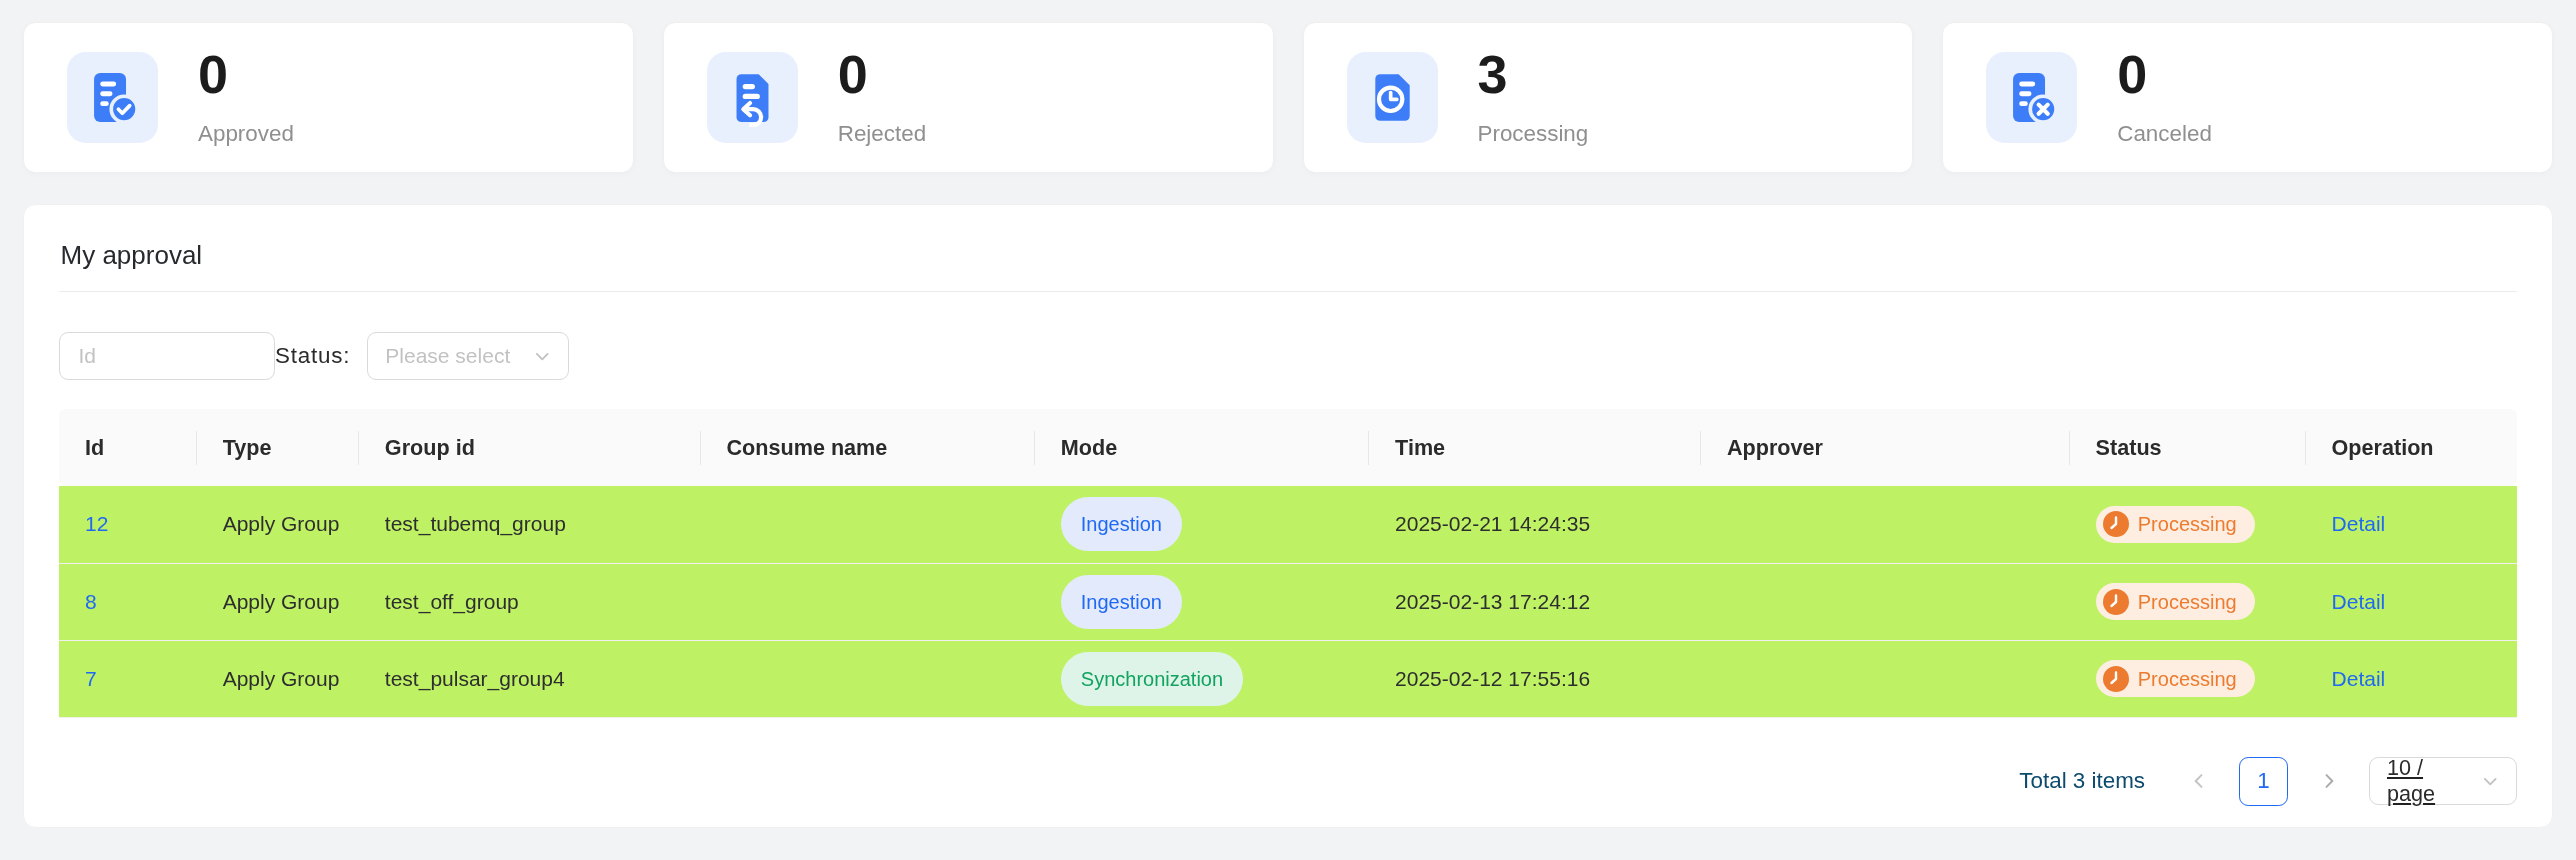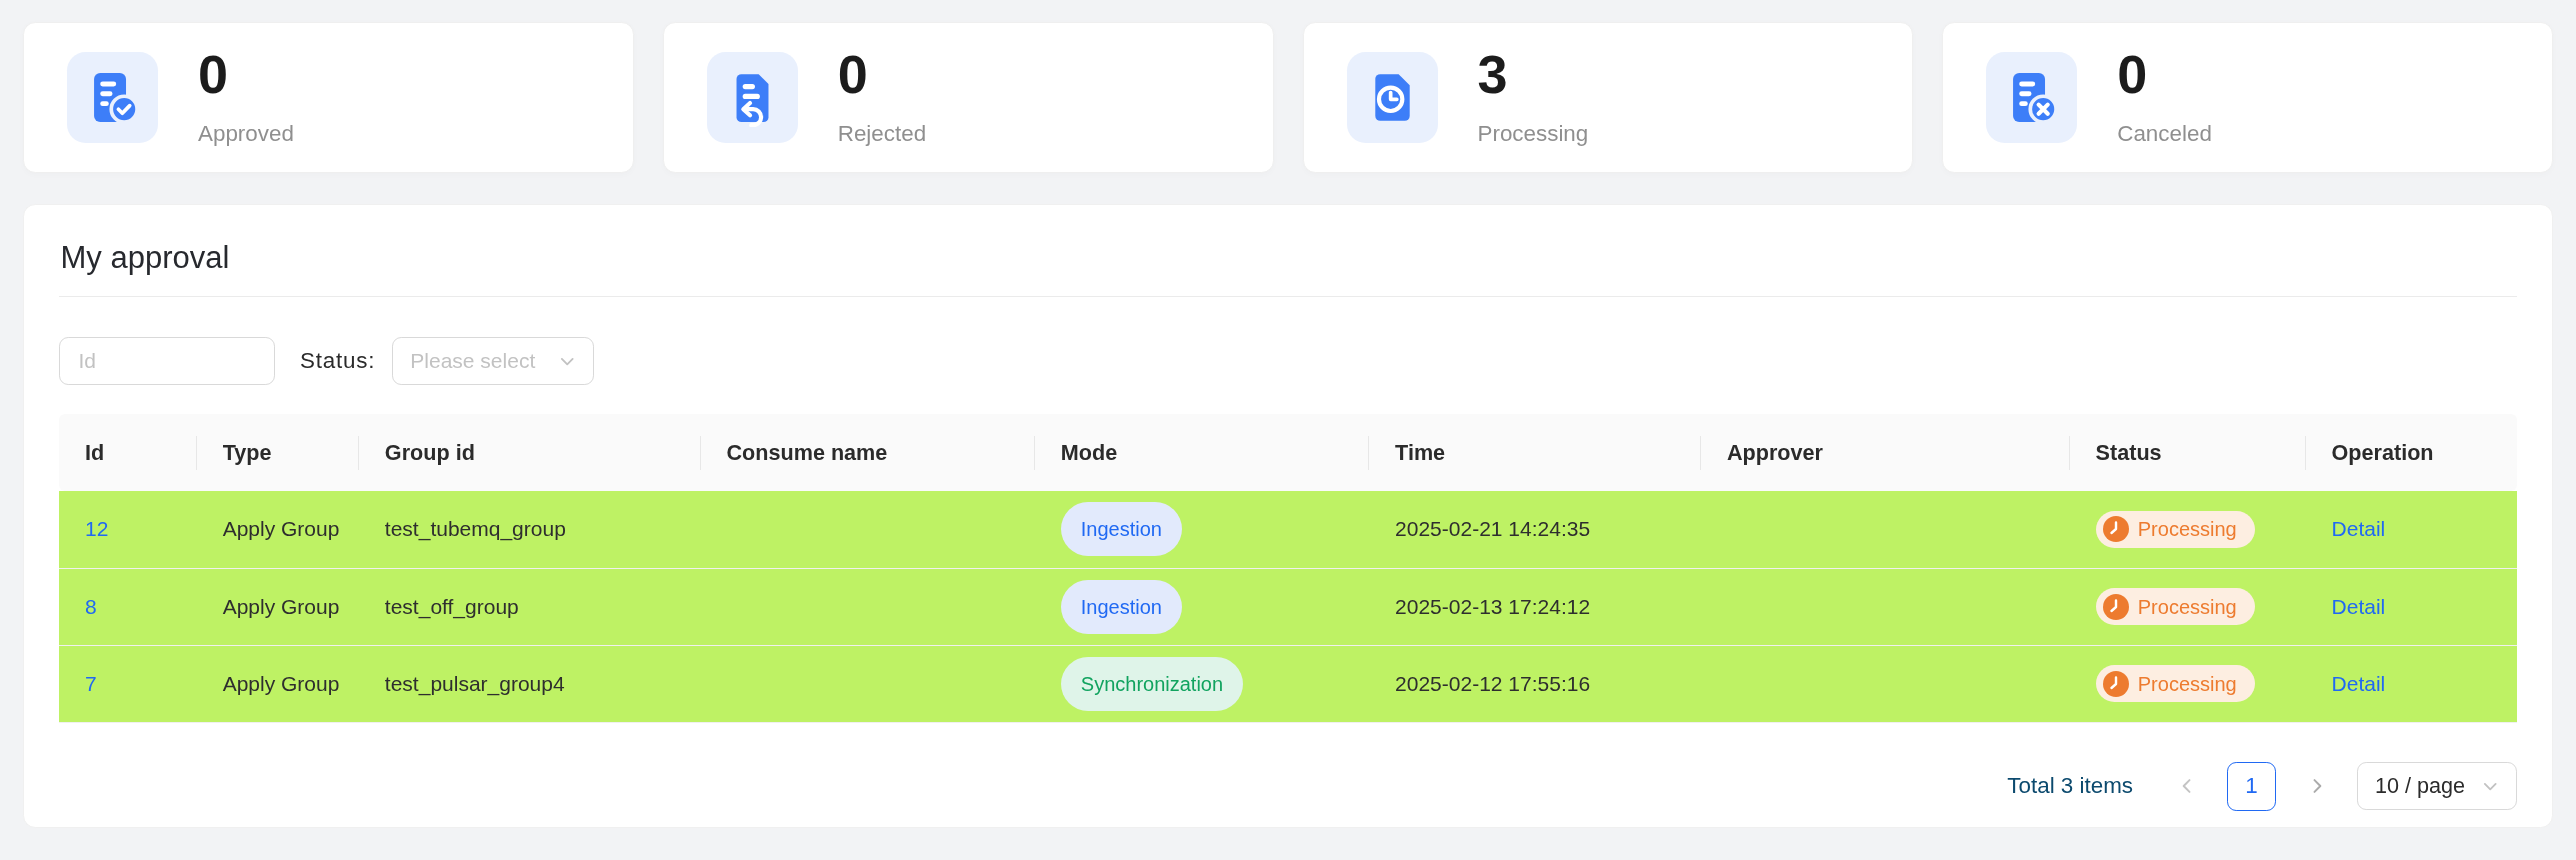--- a/index.html
+++ b/index.html
@@ -30,38 +30,38 @@
 
   
   .panel {
     margin-top: 31px; background: #ffffff; border-radius: 12.3px;
     border: 0.8px solid #f0f0f0; height: 624px; padding: 21.6px 35px 0 35px;
   }
 
   
   .tabs { display: flex; gap: 48px; border-bottom: 0.8px solid #ebebeb; }
   .tab {
-    font-size: 31px; color: #27292e; padding: 14px 1.5px 20px 1.5px;
+    font-size: 26px; color: #27292e; padding: 14px 1.5px 20px 1.5px;
     cursor: pointer; position: relative;
   }
   .tab.active { color: var(--primary, #2069f3); }
   .tab.active::after {
     content: ""; position: absolute; left: 0; right: 0; bottom: -0.8px;
     height: 3.9px; background: var(--primary, #2069f3); border-radius: 2.3px;
   }
 
   
   .filters { display: flex; align-items: center; margin-top: 40px; }
   .id-input {
     width: 216px; height: 48px; border: 0.8px solid #d9d9d9; border-radius: 9.2px;
     font-size: 21px; padding: 0 18.5px; outline: none; color: #333;
     font-family: inherit; background: #fff;
   }
   .id-input::placeholder { color: #c2c2c2; }
-  .status-label { font-size: 22.4px; color: #2b2b2b; margin-left: 25px; letter-spacing: 0.8px; }
+  .status-label { font-size: 22.4px; color: #2b2b2b; letter-spacing: 0.8px; }
   .select {
     height: 48px; border: 0.8px solid #d9d9d9; border-radius: 9.2px; background: #fff;
     display: inline-flex; align-items: center; justify-content: space-between;
     padding: 0 17px; cursor: pointer;
   }
   .status-select { width: 202px; margin-left: 17px; }
   .select .sel-text { font-size: 21px; color: #c2c2c2; }
   .select .chev { flex: none; margin-left: 10.8px; }
 
   
@@ -104,21 +104,21 @@
   .pg-total { font-size: 22.4px; color: #0c4a6e; margin-right: 13px; }
   .pg-nav {
     background: none; border: none; cursor: pointer; display: flex;
     align-items: center; justify-content: center; width: 31px; height: 49px;
   }
   .pg-num {
     width: 49px; height: 49px; border: 0.8px solid var(--primary, #2069f3);
     border-radius: 9.2px; background: #fff; color: var(--primary, #2069f3);
     font-size: 22.4px; font-family: inherit; cursor: pointer;
   }
-  .page-size-select { width: 160px; }
+  .page-size-select { width: 148px; text-decoration: underline; }
   .page-size-select .sel-text { font-size: 21.6px; color: #2b2b2b; }
 </style>
 </head>
 <body>
 
 <div class="page">
 
   <div class="stats-row">
 
     <div class="stat-card">

